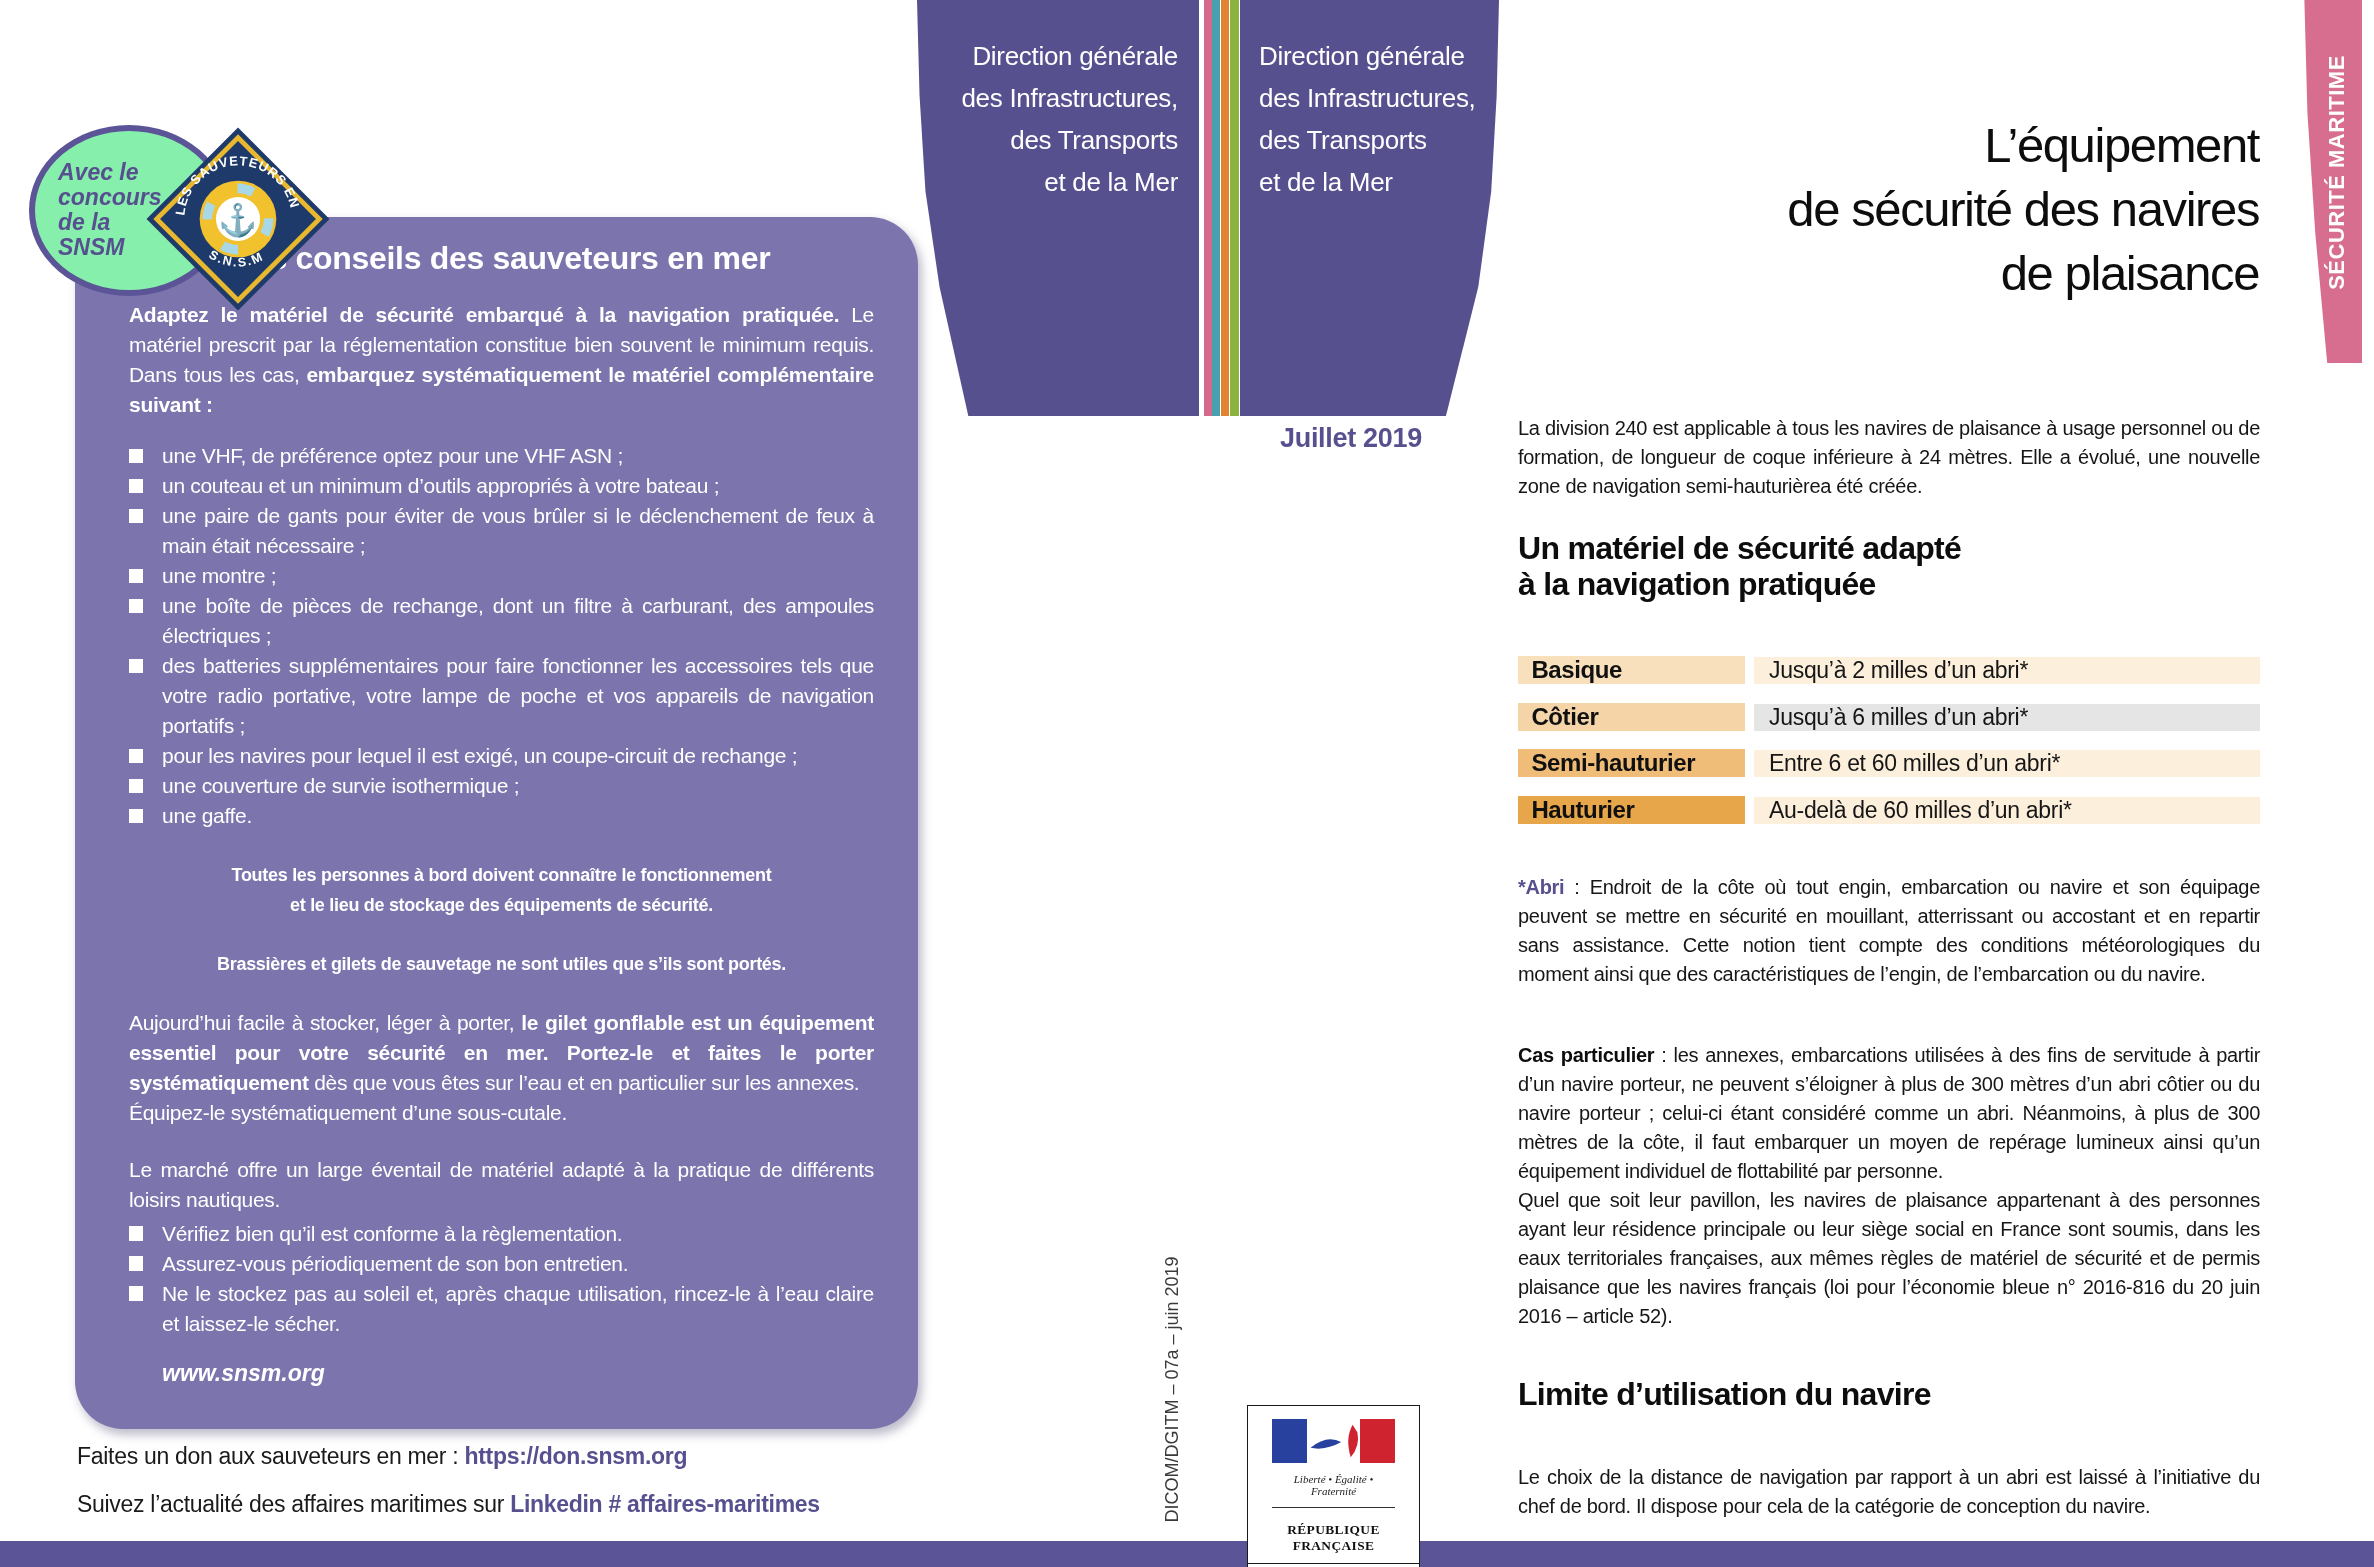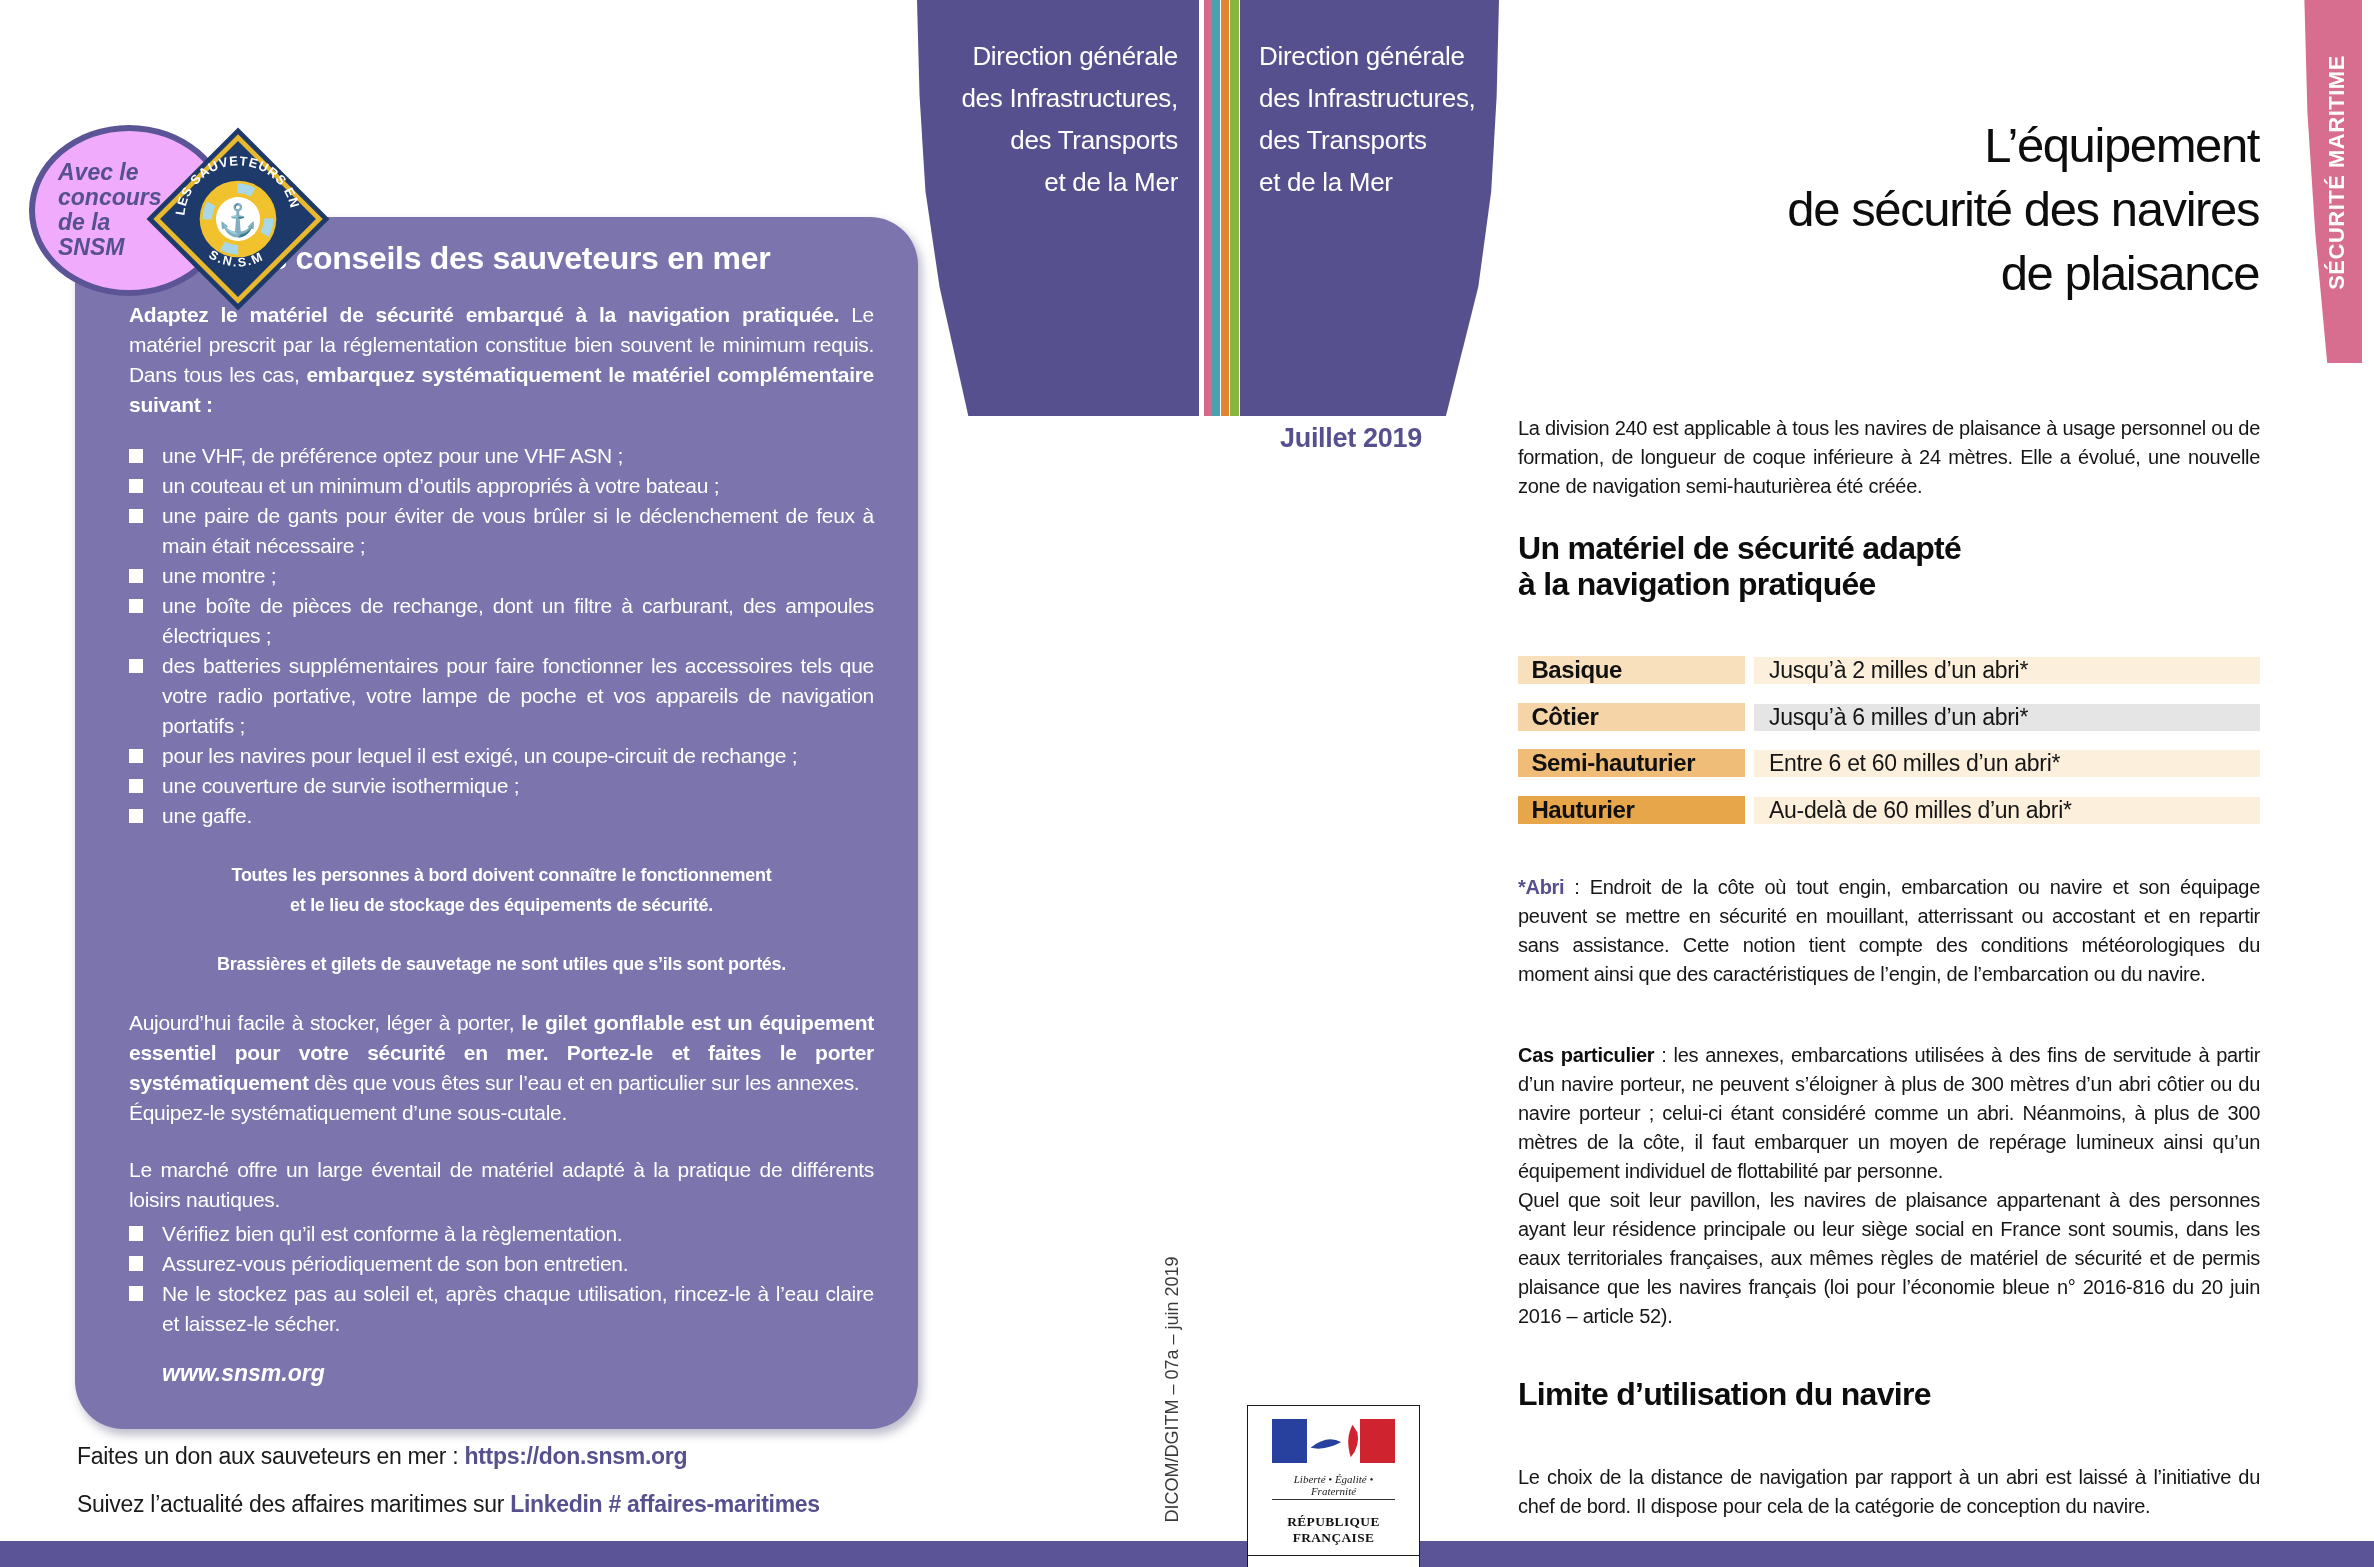--- a/index.html
+++ b/index.html
@@ -22,21 +22,21 @@
   .advice-list li{position:relative;padding-left:33px;font-size:21px;line-height:30px;letter-spacing:-0.3px;text-align:justify;}
   .bullet-sq{position:absolute;left:0;top:7.7px;width:14.4px;height:14.4px;background:#fff;}
   .callout{text-align:center;font-weight:bold;font-size:18px;line-height:30px;margin-top:29px;letter-spacing:-0.3px;}
   .callout2{margin-top:29px;}
   .vest-p{margin-top:29px;}
   .market-p{margin-top:27px;margin-bottom:0;}
   .website{font-weight:bold;font-style:italic;font-size:23px;margin-top:21px;padding-left:33px;}
 
   
   .snsm-ellipse{
-    position:absolute;left:29px;top:125px;width:200px;height:171px;background:#f0abfc;
+    position:absolute;left:29px;top:125px;width:200px;height:171px;background:#86efac;
     border:6.7px solid #5b5496;border-radius:50%;z-index:3;box-sizing:border-box;
   }
   .snsm-caption{position:absolute;left:23px;top:29px;font-size:23px;line-height:25px;
     font-weight:bold;font-style:italic;color:#57508f;}
   .snsm-badge{position:absolute;left:111px;top:-3.8px;width:184px;height:184px;z-index:4;}
 
   
   .banner{position:absolute;top:0;height:416px;background:#57508f;color:#fff;box-sizing:border-box;}
   .banner-left{left:917px;width:282px;
     clip-path:polygon(0 0,100% 0,100% 100%,18.2% 100%,8% 69%,3% 46%,0.9% 23%);
@@ -94,21 +94,21 @@
   .footer-bar{position:absolute;left:0;top:1541px;width:2375px;height:27px;background:#5b5496;}
 
   .ministry{position:absolute;left:1247px;top:1405px;width:173px;height:192px;background:#fff;
     border:1.9px solid #1a1a1a;box-sizing:border-box;z-index:6;text-align:center;}
   .flag{width:123px;height:44px;margin:13.4px auto 5.8px;display:flex;position:relative;}
   .flag-blue{width:35px;background:#28409e;}
   .flag-white{flex:1;background:#fff;}
   .flag-red{width:35px;background:#d02330;}
   .flag svg{position:absolute;left:0;top:0;}
   .motto{font-family:"Liberation Serif",serif;font-style:italic;font-size:11px;color:#222;
-    width:123px;margin:10px auto;padding-bottom:2px;border-bottom:1px solid #333;}
+    width:123px;margin:10px auto;padding-bottom:10px;border-bottom:1px solid #333;}
   .republic{font-family:"Liberation Serif",serif;font-size:13.4px;font-weight:bold;letter-spacing:0.4px;
     padding-top:3.8px;color:#111;}
   .ministry-divider{margin-top:8.6px;border-top:1.9px solid #1a1a1a;}
   .ministry-name{font-family:"Liberation Serif",serif;font-size:14.4px;line-height:19px;
     padding-top:11.5px;color:#111;letter-spacing:0.4px;}
 </style>
 </head>
 <body>
 
 <div class="advice-box" style="background-color: rgb(123, 116, 173);">

